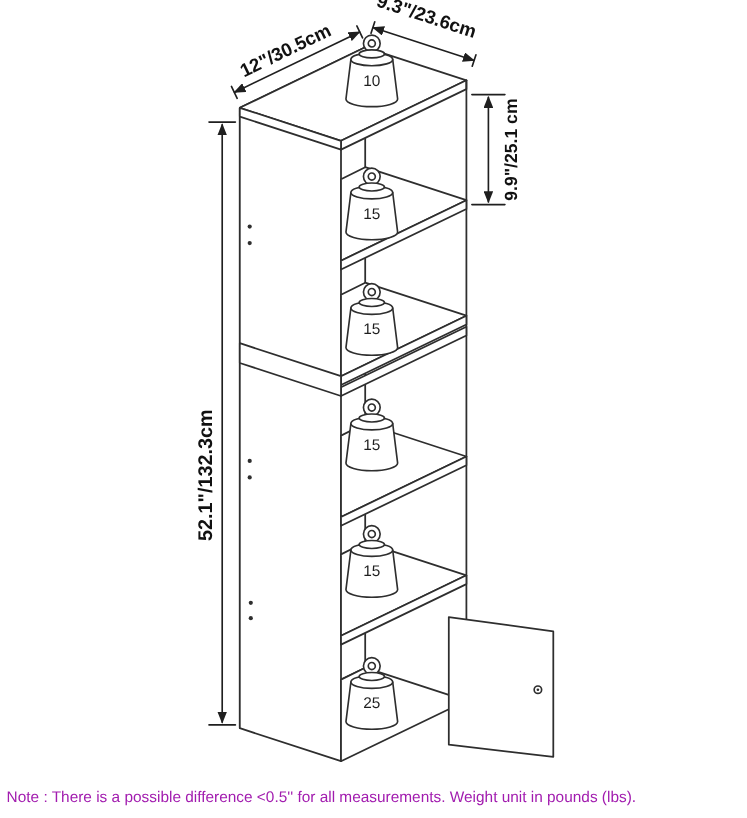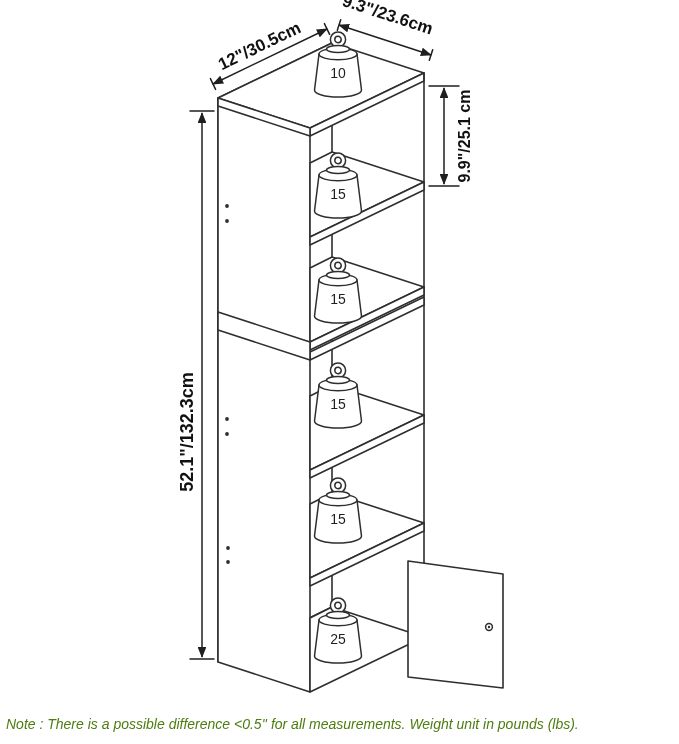--- a/index.html
+++ b/index.html
@@ -8,21 +8,21 @@
   .panel{fill:#ffffff;stroke:#2e2e2e;stroke-width:1.6;stroke-linejoin:round;stroke-linecap:round;}
   .edge{stroke:#2e2e2e;stroke-width:1.6;stroke-linecap:round;fill:none;}
   .hole{fill:#2e2e2e;}
   .wshape{fill:#ffffff;stroke:#2e2e2e;stroke-width:1.5;stroke-linejoin:round;}
   .wnum{font:400 14px "Liberation Sans",sans-serif;fill:#1f1f1f;text-anchor:middle;}
   .dim-line{stroke:#1f1f1f;stroke-width:1.5;fill:none;}
   .dim-tick{stroke:#1f1f1f;stroke-width:1.5;stroke-linecap:round;}
   .dim-text{font:700 17px "Liberation Sans",sans-serif;fill:#111111;text-anchor:middle;}
   .dim-text-lg{font:700 18px "Liberation Sans",sans-serif;fill:#111111;text-anchor:middle;}
   .dim-text-sm{font:700 16px "Liberation Sans",sans-serif;fill:#111111;text-anchor:middle;}
-  #note{position:absolute;left:6px;top:716px;font-size:14px;color:#4d7c0f;white-space:nowrap;font-style:italic;}
+  #note{position:absolute;left:6px;top:716px;font-size:14px;color:#a21caf;white-space:nowrap;}
 </style>
 </head>
 <body>
 
 <svg width="679" height="744" viewBox="0 0 679 744">
   <defs>
     <marker id="arr" viewBox="0 0 10 8" refX="9.2" refY="4" markerWidth="11" markerHeight="8.8" orient="auto-start-reverse" markerUnits="userSpaceOnUse">
       <path d="M0 0 L10 4 L0 8 Z" fill="#1f1f1f"></path>
     </marker>
     <g id="wt">

